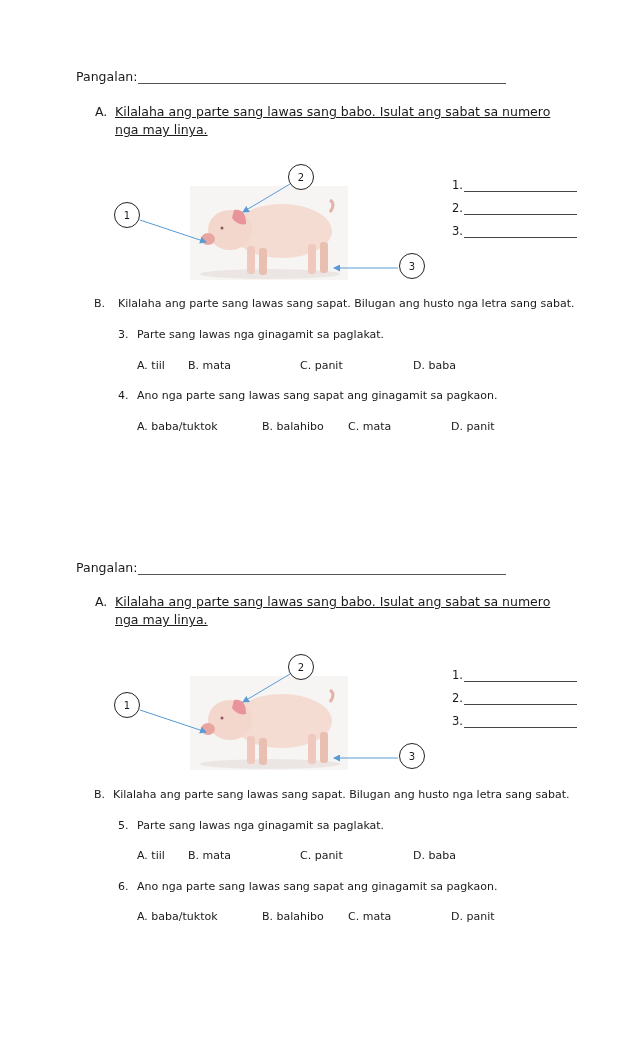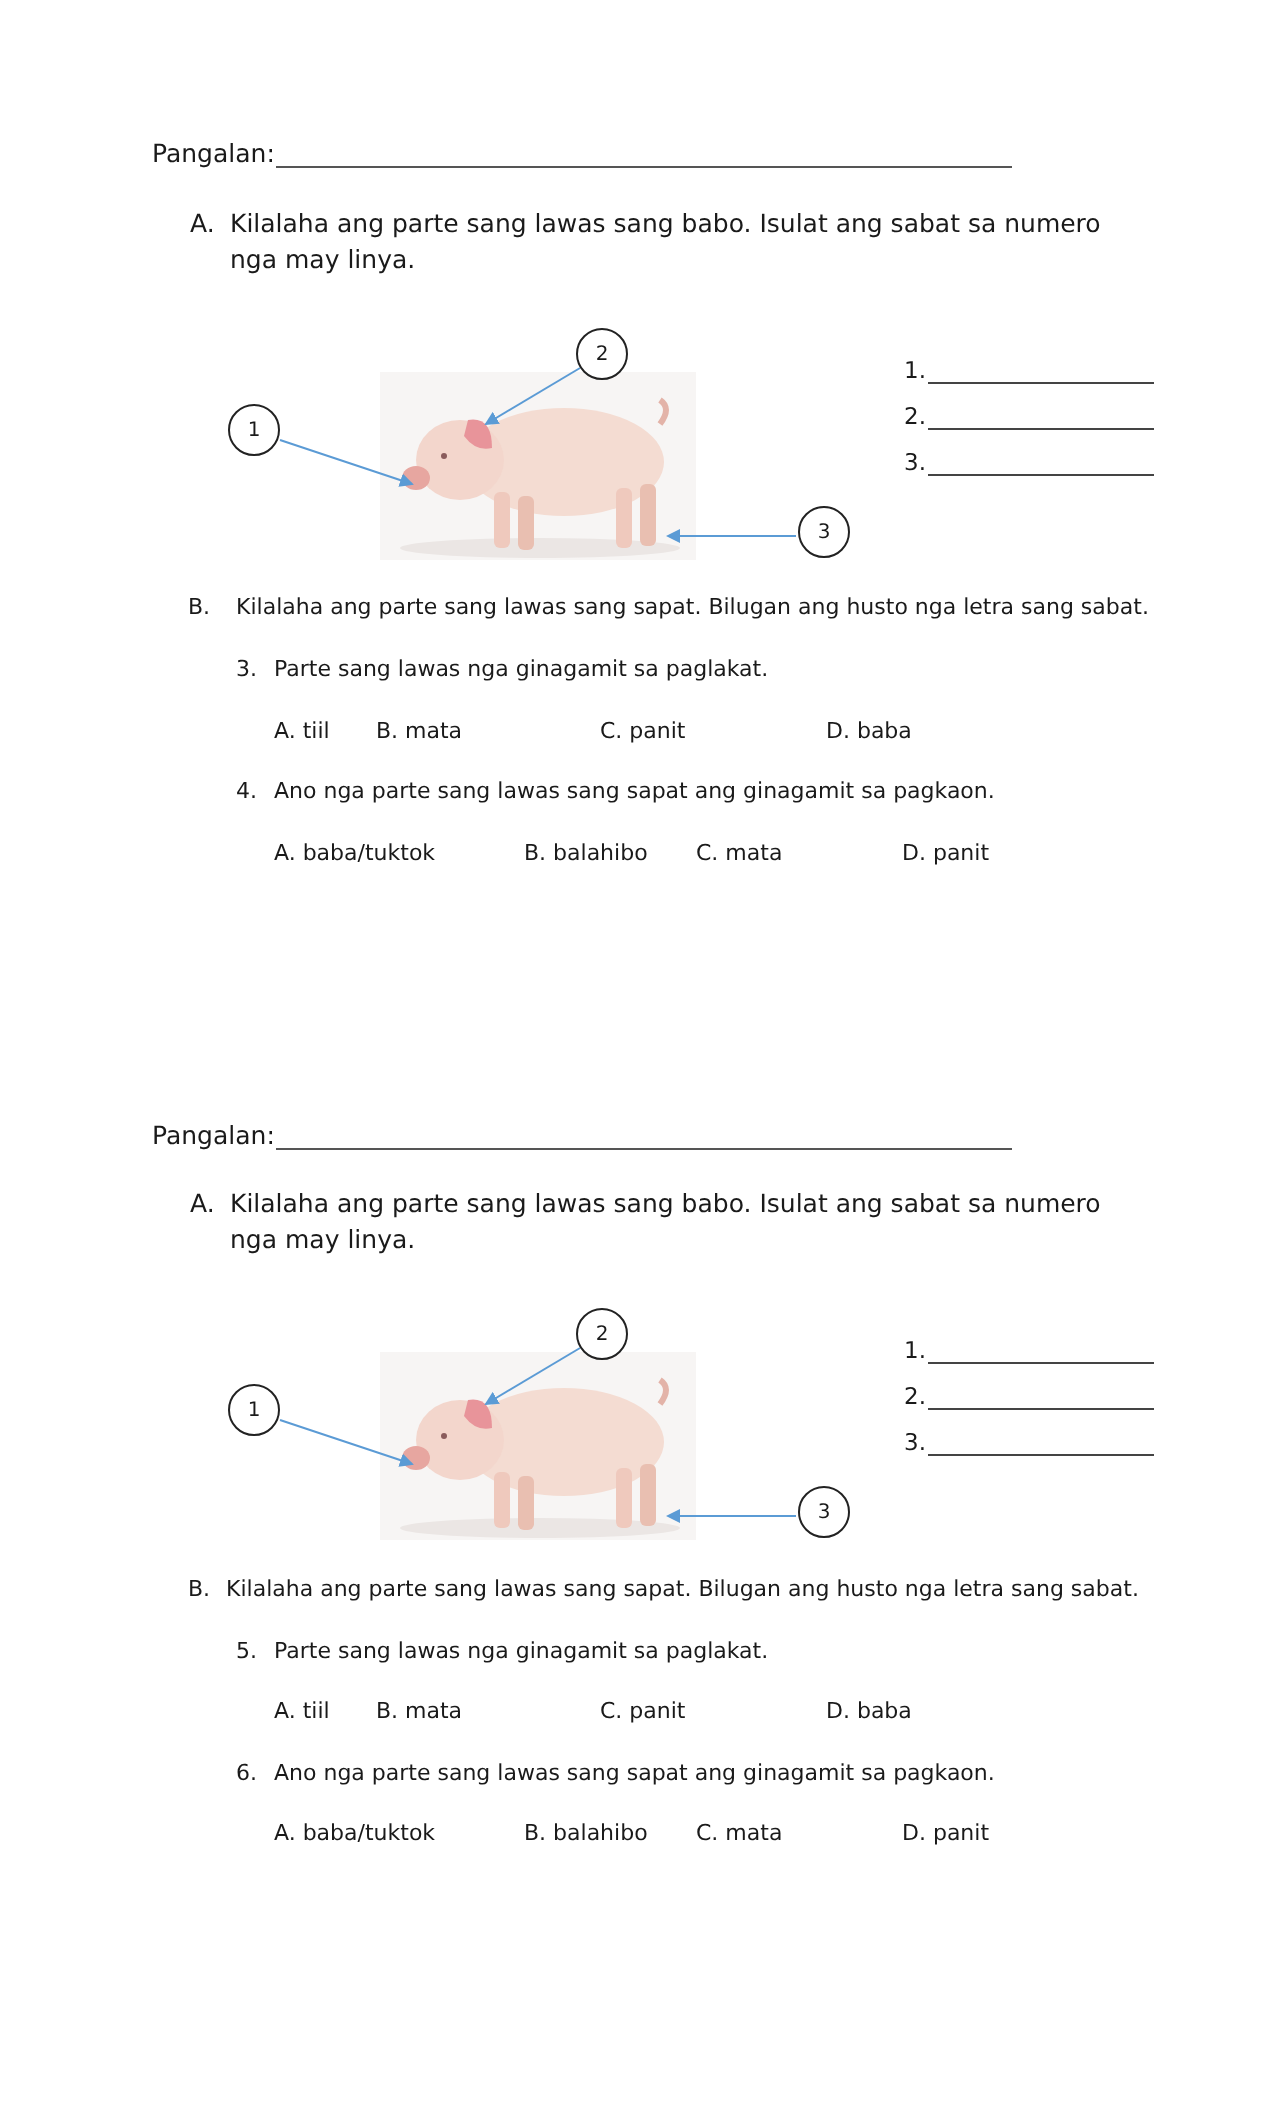--- a/index.html
+++ b/index.html
@@ -5,21 +5,21 @@
   html, body { margin: 0; padding: 0; background: #ffffff; }
   body {
     width: 638px; height: 1051px; position: relative; overflow: hidden;
     font-family: "DejaVu Sans", sans-serif; color: #1a1a1a;
   }
   .abs { position: absolute; }
   .name-label { font-size: 12.5px; }
   .name-line { border-bottom: 1px solid #555; height: 1px; }
   .instr { font-size: 12.5px; line-height: 18px; width: 480px; }
   .instr .letter { position: absolute; left: 0; }
-  .instr .txt { display: block; padding-left: 20px; }
+  .instr .txt { display: block; padding-left: 20px; text-decoration: underline; }
   .callout {
     width: 26px; height: 26px; border: 1.2px solid #222; border-radius: 50%;
     box-sizing: border-box; font-size: 10px; display: flex; align-items: center; justify-content: center;
     background: #fff;
   }
   .ans-row { font-size: 11.5px; display: flex; align-items: flex-end; height: 14px; }
   .ans-line { border-bottom: 1px solid #444; width: 113px; margin-left: 1px; height: 11px; }
   .bsec { font-size: 11px; }
   .q { font-size: 11px; }
   .opt { font-size: 11px; position: absolute; white-space: nowrap; }

